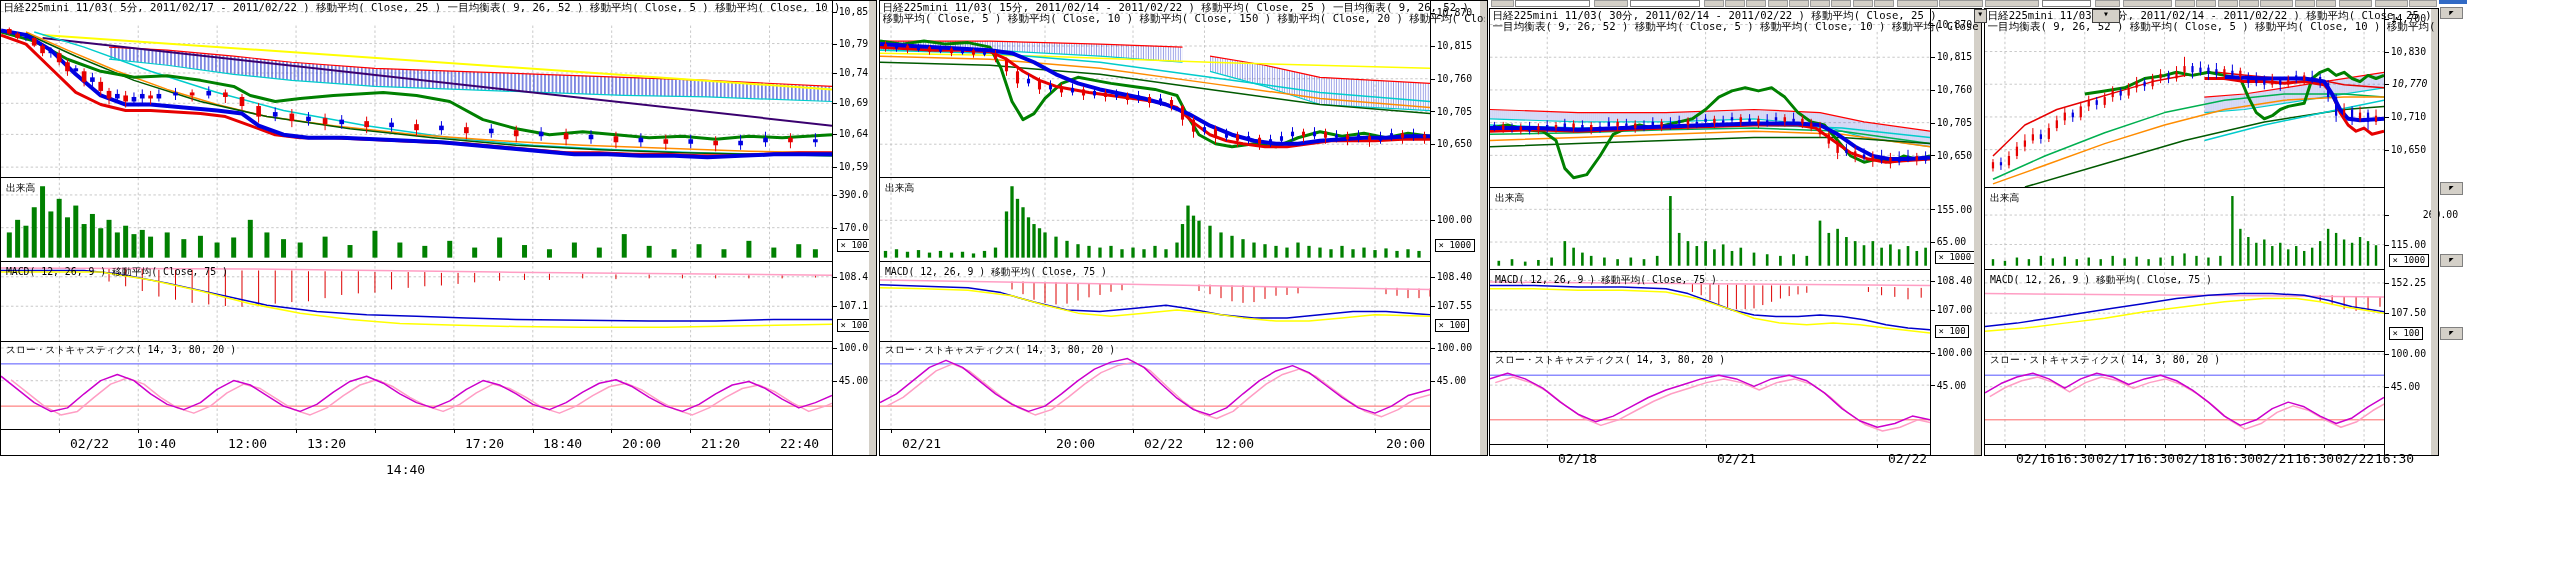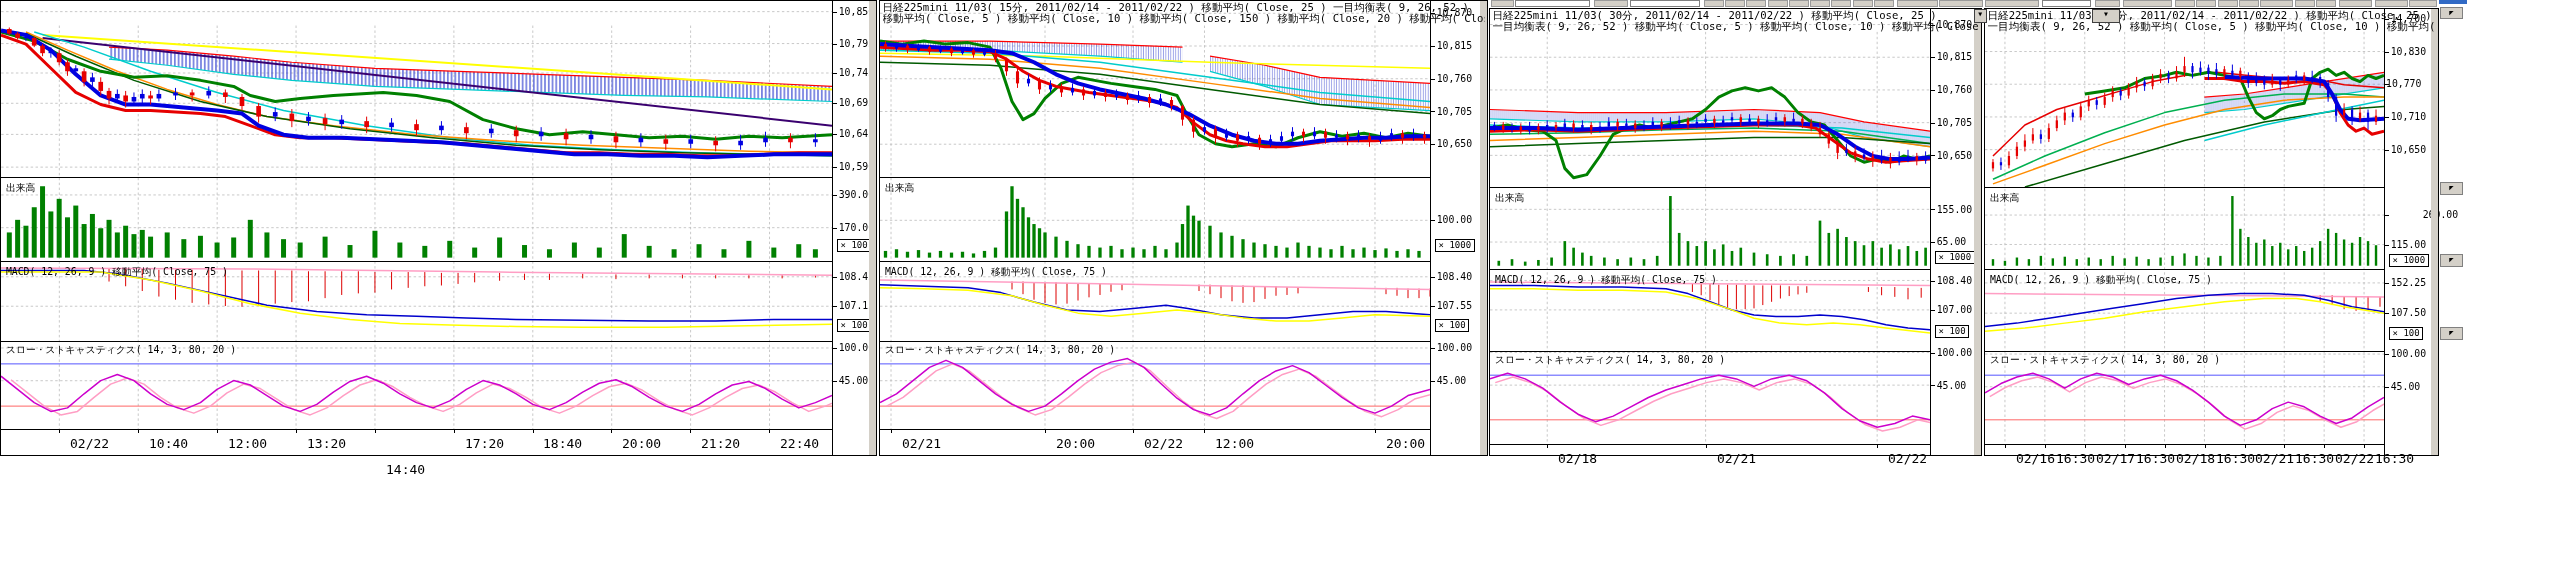--- a/index.html
+++ b/index.html
@@ -303,20 +303,21 @@
       <svg class="panesvg" width="831" height="88" viewBox="0 0 100 100" preserveAspectRatio="none" style="left: 0px; top: 340px;">
         <line x1="0" y1="26" x2="100" y2="26" stroke="#5555ff" vector-effect="non-scaling-stroke"></line>
         <line x1="0" y1="74" x2="100" y2="74" stroke="#ff6666" vector-effect="non-scaling-stroke"></line>
         <polyline points="1.2,44 3.2,59 5.2,74 7.2,84 9.2,80 11.2,64 13.2,49 15.2,42 17.2,49 19.2,64 21.2,76 23.2,82 25.2,74 27.2,59 29.2,49 31.2,54 33.2,66 35.2,78 37.2,84 39.2,76 41.2,62 43.2,50 45.2,44 47.2,52 49.2,64 51.2,74 53.2,80 55.2,72 57.2,59 59.2,49 61.2,54 63.2,64 65.2,76 67.2,82 69.2,74 71.2,62 73.2,52 75.2,48 77.2,56 79.2,68 81.2,78 83.2,84 85.2,76 87.2,64 89.2,54 91.2,50 93.2,58 95.2,70 97.2,80 99.2,74 101.2,66" fill="none" stroke="#ff9ec4" stroke-width="1.5" vector-effect="non-scaling-stroke" stroke-linejoin="round"></polyline>
         <polyline points="0,40 2,55 4,70 6,80 8,76 10,60 12,45 14,38 16,45 18,60 20,72 22,78 24,70 26,55 28,45 30,50 32,62 34,74 36,80 38,72 40,58 42,46 44,40 46,48 48,60 50,70 52,76 54,68 56,55 58,45 60,50 62,60 64,72 66,78 68,70 70,58 72,48 74,44 76,52 78,64 80,74 82,80 84,72 86,60 88,50 90,46 92,54 94,66 96,76 98,70 100,62" fill="none" stroke="#cc00cc" stroke-width="1.5" vector-effect="non-scaling-stroke" stroke-linejoin="round"></polyline>
       </svg>
       <div class="sep" style="top: 176px; width: 831px;"></div>
       <div class="sep" style="top: 260px; width: 831px;"></div>
       <div class="sep" style="top: 340px; width: 831px;"></div>
       <div class="sep" style="top: 428px; width: 831px;"></div>
+      <div class="hdr" style="top: 0.8px;">日経225mini 11/03( 5分, 2011/02/17 - 2011/02/22 )  移動平均( Close, 25 )  一目均衡表( 9, 26, 52 )  移動平均( Close, 5 )  移動平均( Close, 10 )</div>
       <div class="panelab" style="left: 4.9px; top: 181px;">出来高</div>
       <div class="panelab" style="left: 4.9px; top: 265px;">MACD( 12, 26, 9 )   移動平均( Close, 75 )</div>
       <div class="panelab" style="left: 4.9px; top: 343px;">スロー・ストキャスティクス( 14, 3, 80, 20 )</div>
       <div class="axis" style="left: 831px; right: 0px;">
         <div class="tick" style="left: 0px; top: 10.6px;"></div>
         <div class="axlab" style="left: 5.7px; top: 5.7px;">10,850</div>
         <div class="tick" style="left: 0px; top: 43px;"></div>
         <div class="axlab" style="left: 5.7px; top: 38px;">10,795</div>
         <div class="tick" style="left: 0px; top: 72px;"></div>
         <div class="axlab" style="left: 5.7px; top: 67px;">10,745</div>
@@ -338,21 +339,21 @@
         <div class="axlab" style="left: 5.7px; top: 342px;">100.00</div>
         <div class="tick" style="left: 0px; top: 380px;"></div>
         <div class="axlab" style="left: 5.7px; top: 375px;">45.00</div>
         <div class="mult" style="left: 4.1px; top: 238px;">× 100</div>
         <div class="mult" style="left: 4.1px; top: 318px;">× 100</div>
         <div class="graystrip" style="width: 7.4px;"></div>
       </div>
       <div class="ttick" style="left: 58px; top: 428px;"></div>
       <div class="tlab" style="left: 45px; top: 435px;">02/22</div>
       <div class="ttick" style="left: 137px; top: 428px;"></div>
-      <div class="tlab" style="left: 124px; top: 435px;">10:40</div>
+      <div class="tlab" style="left: 112px; top: 435px;">10:40</div>
       <div class="ttick" style="left: 216px; top: 428px;"></div>
       <div class="tlab" style="left: 203px; top: 435px;">12:00</div>
       <div class="ttick" style="left: 295px; top: 428px;"></div>
       <div class="tlab" style="left: 282px; top: 435px;">13:20</div>
       <div class="ttick" style="left: 374px; top: 428px;"></div>
       <div class="tlab" style="left: 361px; top: 461px;">14:40</div>
       <div class="ttick" style="left: 453px; top: 428px;"></div>
       <div class="tlab" style="left: 440px; top: 435px;">17:20</div>
       <div class="ttick" style="left: 532px; top: 428px;"></div>
       <div class="tlab" style="left: 518px; top: 435px;">18:40</div>
@@ -1101,21 +1102,21 @@
       <div class="hdr" style="top: 12.3px;">一目均衡表( 9, 26, 52 )  移動平均( Close, 5 )  移動平均( Close, 10 )  移動平均( Close</div>
       <div class="panelab" style="left: 4.9px; top: 183px;">出来高</div>
       <div class="panelab" style="left: 4.9px; top: 265px;">MACD( 12, 26, 9 )   移動平均( Close, 75 )</div>
       <div class="panelab" style="left: 4.9px; top: 345px;">スロー・ストキャスティクス( 14, 3, 80, 20 )</div>
       <div class="axis" style="left: 399px; right: 0px;">
         <div class="tick" style="left: 0px; top: 9.8px;"></div>
         <div class="axlab" style="left: 5.7px; top: 4.9px;">14,700</div>
         <div class="tick" style="left: 0px; top: 43px;"></div>
         <div class="axlab" style="left: 5.7px; top: 38px;">10,830</div>
         <div class="tick" style="left: 0px; top: 75px;"></div>
-        <div class="axlab" style="left: 1px; top: 70px;">10,770</div>
+        <div class="axlab" style="left: 7px; top: 70px; font-style: italic;">10,770</div>
         <div class="tick" style="left: 0px; top: 108px;"></div>
         <div class="axlab" style="left: 5.7px; top: 103px;">10,710</div>
         <div class="tick" style="left: 0px; top: 141px;"></div>
         <div class="axlab" style="left: 5.7px; top: 136px;">10,650</div>
         <div class="tick" style="left: 0px; top: 206px;"></div>
         <div class="axlab" style="left: 5.7px; top: 201px; margin-left: 32px;">260.00</div>
         <div class="tick" style="left: 0px; top: 236px;"></div>
         <div class="axlab" style="left: 5.7px; top: 231px;">115.00</div>
         <div class="tick" style="left: 0px; top: 274px;"></div>
         <div class="axlab" style="left: 5.7px; top: 269px;">152.25</div>

